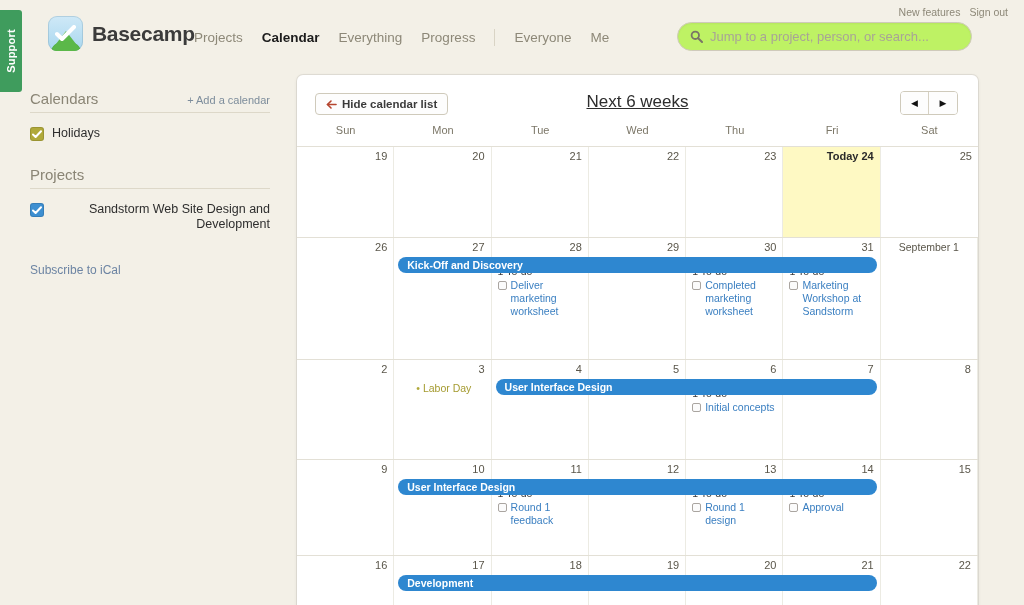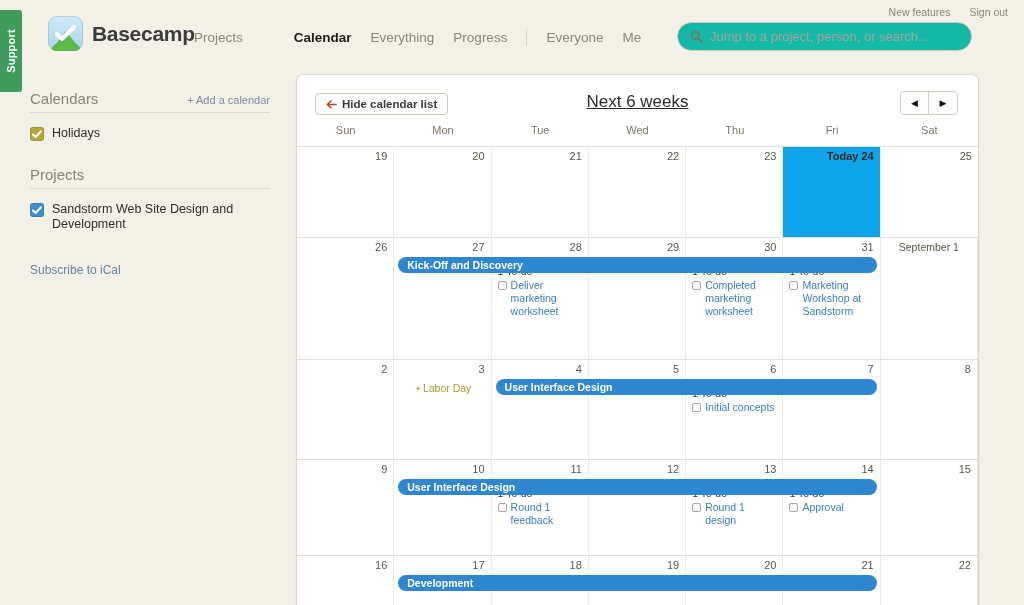--- a/index.html
+++ b/index.html
@@ -104,49 +104,48 @@
     font-size: 13.5px;
   }
   .nav a {
     color: #8d8878;
     text-decoration: none;
     white-space: nowrap;
   }
   .nav a.active {
     color: #1c1c1c;
     font-weight: bold;
-    margin-left: 32px;
   }
   .nav .divider {
     width: 1px;
     height: 17px;
     background: #d9d4c5;
   }
 
   .util-links {
     position: absolute;
     right: 16px;
     top: 6px;
     font-size: 10.5px;
     display: flex;
-    gap: 19px;
+    gap: 9px;
     text-align: right;
   }
   .util-links a {
     color: #8d8878;
     text-decoration: none;
   }
 
   .search-box {
     position: absolute;
     right: 52px;
     top: 22px;
     width: 295px;
     height: 29px;
-    background: #14b8a6;
+    background: #bef264;
     border: 1px solid #cfcabb;
     border-radius: 15px;
     display: flex;
     align-items: center;
     padding: 0 12px;
     gap: 7px;
     box-shadow: inset 0 1px 2px rgba(0,0,0,.05);
   }
   .search-box svg { flex: none; }
   .search-box input {
@@ -181,20 +180,21 @@
   .side-head .add-link {
     font-size: 11px;
     color: #7d8d9c;
     text-decoration: none;
   }
   .side-row {
     display: flex;
     align-items: flex-start;
     gap: 8px;
     margin-top: 13px;
+    text-align: right;
   }
   .cbox {
     flex: none;
     width: 14px; height: 14px;
     border-radius: 3px;
     position: relative;
     margin-top: 1px;
     box-shadow: inset 0 0 0 1px rgba(0,0,0,.12);
   }
   .cbox.olive { background: #b0a93a; }
@@ -310,21 +310,21 @@
   .week.w3 { height: 100px; }
   .week.w4 { height: 96px; }
   .week.w5 { height: 50px; border-bottom: 0; }
 
   .day {
     border-right: 1px solid #ecebe3;
     position: relative;
     padding: 3px 6px 0 6px;
   }
   .day:last-child { border-right: 0; }
-  .day.today { background: #0ea5e9; }
+  .day.today { background: #fef9c3; }
   .daynum {
     text-align: right;
     font-size: 11px;
     color: #5a564a;
   }
   .day.today .daynum { font-weight: bold; color: #2a2a2a; }
   .daynum.long { font-size: 10.5px; text-align: center; }
 
   
   .evbar {

